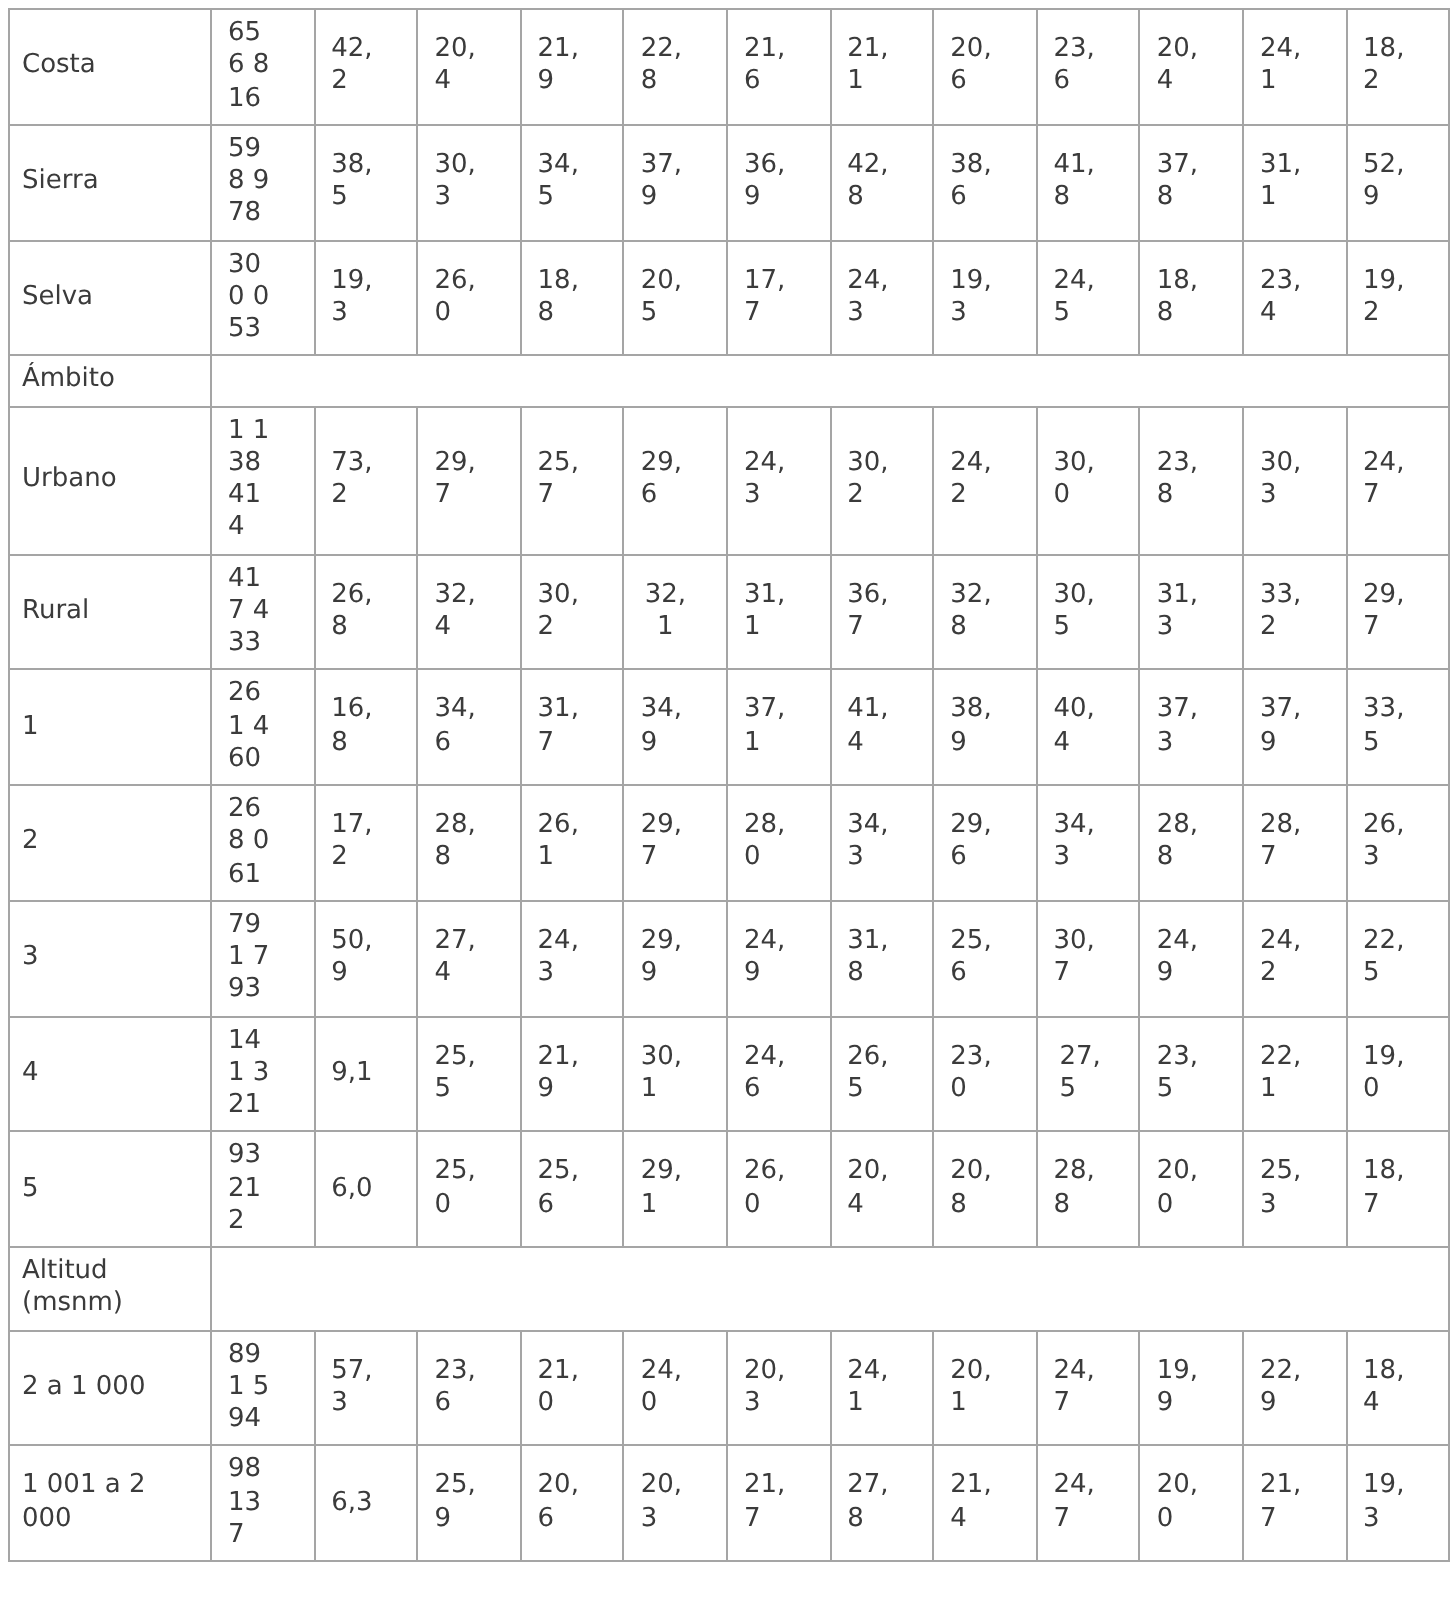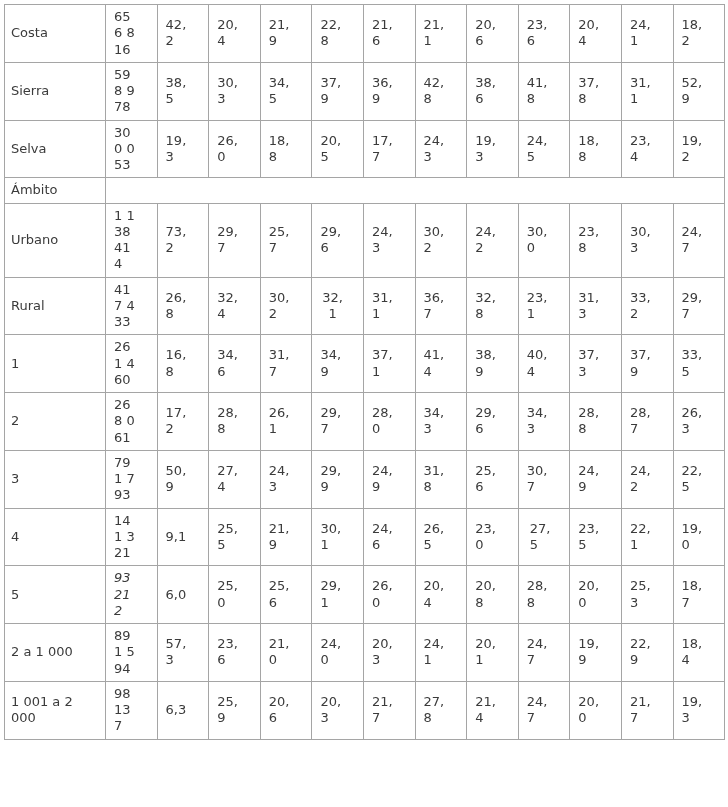--- a/index.html
+++ b/index.html
@@ -129,21 +129,21 @@
         <tr>
           <td class="label" style="border-color: rgb(165, 165, 165);">Rural</td>
           <td class="num" style="border-color: rgb(165, 165, 165);">417 433</td>
           <td class="num" style="border-color: rgb(165, 165, 165);">26,8</td>
           <td class="num" style="border-color: rgb(165, 165, 165);">32,4</td>
           <td class="num" style="border-color: rgb(165, 165, 165);">30,2</td>
           <td class="num" style="border-color: rgb(165, 165, 165); text-align: center;">32,1</td>
           <td class="num" style="border-color: rgb(165, 165, 165);">31,1</td>
           <td class="num" style="border-color: rgb(165, 165, 165);">36,7</td>
           <td class="num" style="border-color: rgb(165, 165, 165);">32,8</td>
-          <td class="num" style="border-color: rgb(165, 165, 165);">23,1</td>
+          <td class="num" style="border-color: rgb(165, 165, 165);">30,5</td>
           <td class="num" style="border-color: rgb(165, 165, 165);">31,3</td>
           <td class="num" style="border-color: rgb(165, 165, 165);">33,2</td>
           <td class="num" style="border-color: rgb(165, 165, 165);">29,7</td>
         </tr>
         <tr>
           <td class="label" style="border-color: rgb(165, 165, 165);">1</td>
           <td class="num" style="border-color: rgb(165, 165, 165);">261 460</td>
           <td class="num" style="border-color: rgb(165, 165, 165);">16,8</td>
           <td class="num" style="border-color: rgb(165, 165, 165);">34,6</td>
           <td class="num" style="border-color: rgb(165, 165, 165);">31,7</td>
@@ -196,32 +196,36 @@
           <td class="num" style="border-color: rgb(165, 165, 165);">24,6</td>
           <td class="num" style="border-color: rgb(165, 165, 165);">26,5</td>
           <td class="num" style="border-color: rgb(165, 165, 165);">23,0</td>
           <td class="num" style="border-color: rgb(165, 165, 165); padding-left: 11px;">27,5</td>
           <td class="num" style="border-color: rgb(165, 165, 165);">23,5</td>
           <td class="num" style="border-color: rgb(165, 165, 165);">22,1</td>
           <td class="num" style="border-color: rgb(165, 165, 165);">19,0</td>
         </tr>
         <tr>
           <td class="label" style="border-color: rgb(165, 165, 165);">5</td>
-          <td class="num" style="border-color: rgb(165, 165, 165); font-style: italic;">93 212</td>
+          <td class="num" style="border-color: rgb(165, 165, 165);">93 212</td>
           <td class="num" style="border-color: rgb(165, 165, 165);">6,0</td>
           <td class="num" style="border-color: rgb(165, 165, 165);">25,0</td>
           <td class="num" style="border-color: rgb(165, 165, 165);">25,6</td>
           <td class="num" style="border-color: rgb(165, 165, 165);">29,1</td>
           <td class="num" style="border-color: rgb(165, 165, 165);">26,0</td>
           <td class="num" style="border-color: rgb(165, 165, 165);">20,4</td>
           <td class="num" style="border-color: rgb(165, 165, 165);">20,8</td>
           <td class="num" style="border-color: rgb(165, 165, 165);">28,8</td>
           <td class="num" style="border-color: rgb(165, 165, 165);">20,0</td>
           <td class="num" style="border-color: rgb(165, 165, 165);">25,3</td>
           <td class="num" style="border-color: rgb(165, 165, 165);">18,7</td>
+        </tr>
+        <tr>
+          <td class="label" style="border-color: rgb(165, 165, 165);">Altitud (msnm)</td>
+          <td class="spacer" colspan="12" style="border-color: rgb(165, 165, 165);"></td>
         </tr>
         <tr>
           <td class="label" style="border-color: rgb(165, 165, 165);">2 a 1 000</td>
           <td class="num" style="border-color: rgb(165, 165, 165);">891 594</td>
           <td class="num" style="border-color: rgb(165, 165, 165);">57,3</td>
           <td class="num" style="border-color: rgb(165, 165, 165);">23,6</td>
           <td class="num" style="border-color: rgb(165, 165, 165);">21,0</td>
           <td class="num" style="border-color: rgb(165, 165, 165);">24,0</td>
           <td class="num" style="border-color: rgb(165, 165, 165);">20,3</td>
           <td class="num" style="border-color: rgb(165, 165, 165);">24,1</td>

